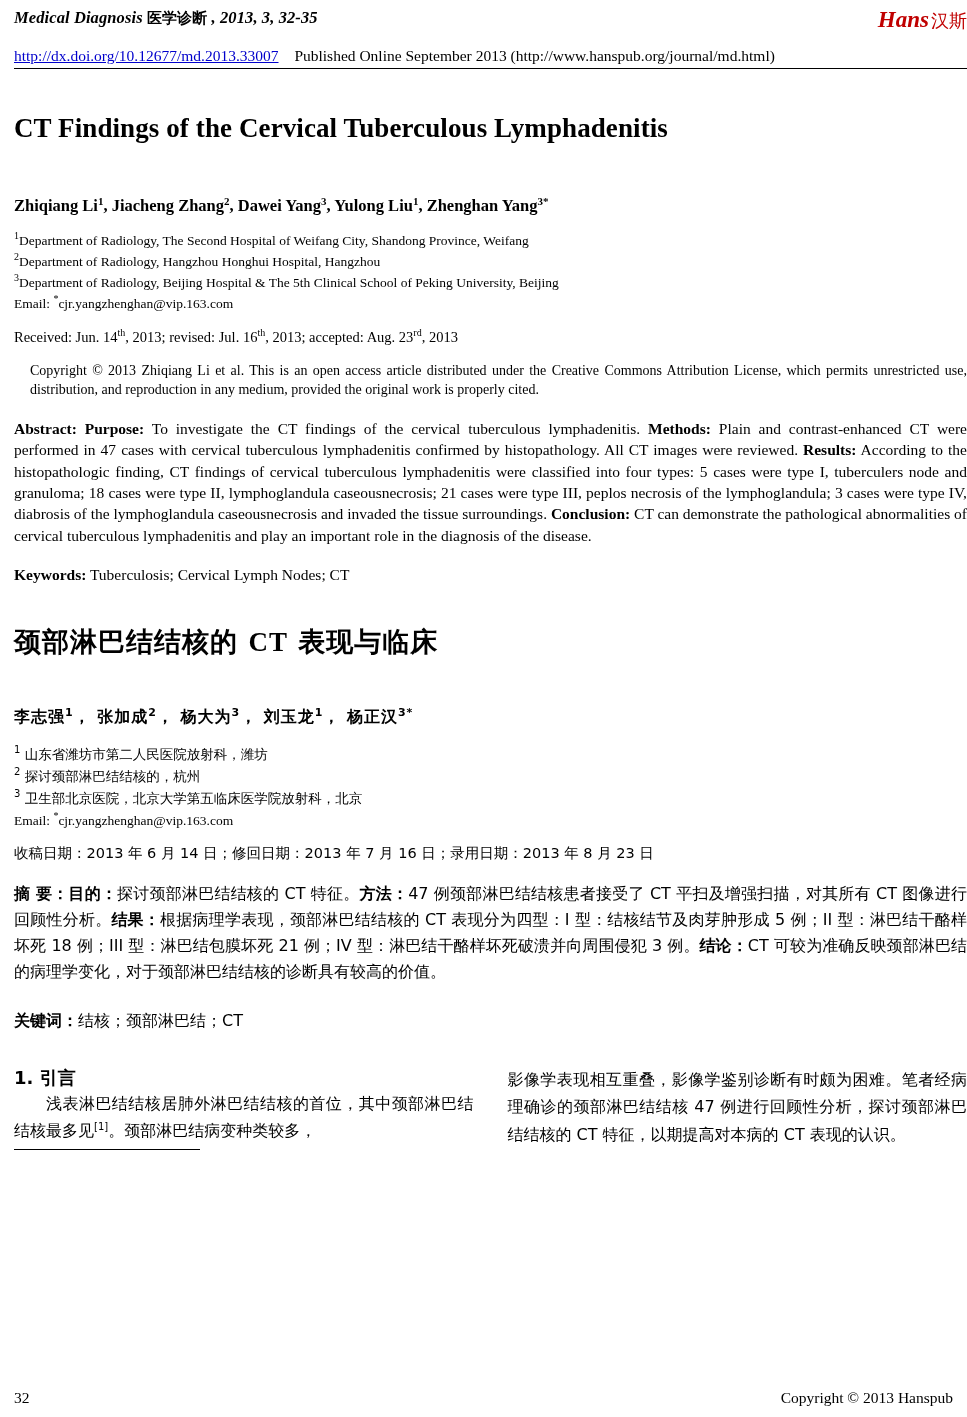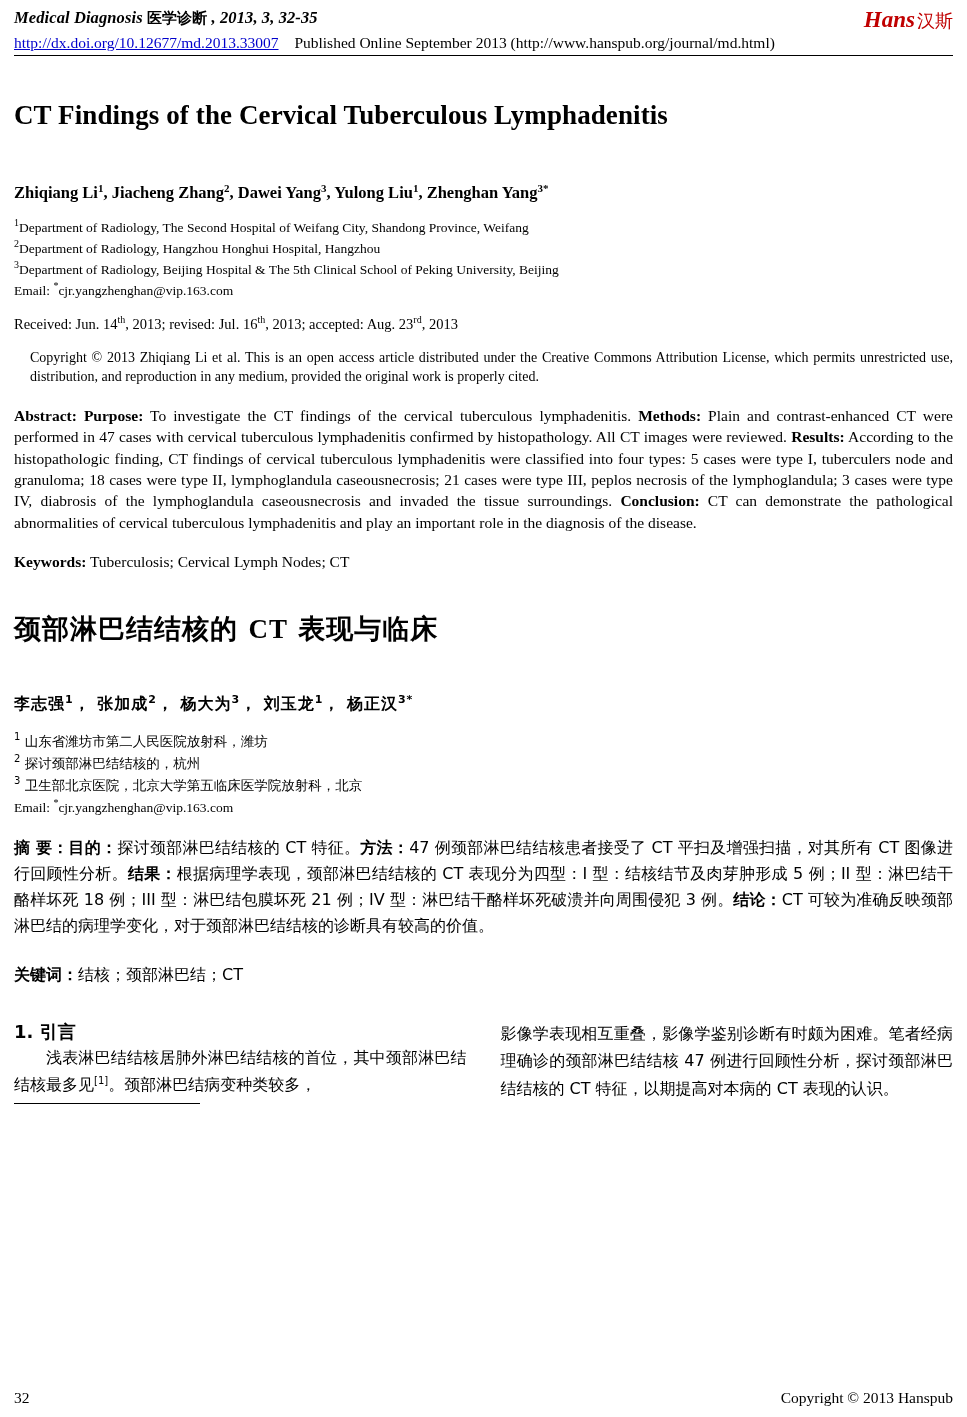--- a/index.html
+++ b/index.html
@@ -9,21 +9,21 @@
     background: #ffffff;
     font-family: "Liberation Serif", serif;
     color: #000000;
     -webkit-font-smoothing: antialiased;
   }
   .page {
     position: relative;
     width: 967px;
     min-height: 1417px;
     box-sizing: border-box;
-    padding: 8px 14px 0 14px;
+    padding: 8px 0 0 14px;
   }
 
   
   .hdr-row {
     display: flex;
     align-items: flex-start;
     justify-content: space-between;
   }
   .journal-line {
     font-style: italic;
@@ -51,21 +51,21 @@
     color: #c00000;
   }
   .brand .hanscn {
     font-family: "DejaVu Sans", sans-serif;
     font-weight: normal;
     font-size: 18px;
     color: #c00000;
     margin-left: 2px;
   }
   .doi-row {
-    margin-top: 3px;
+    margin-top: 16px;
     font-size: 15.5px;
   }
   .doi-link {
     color: #0000cc;
     text-decoration: underline;
   }
   .pub-note { margin-left: 12px; }
   .rule {
     border: none;
     border-top: 1px solid #000;
@@ -284,20 +284,21 @@
     <span><span>杨正汉</span><sup>3*</sup></span>
   </div>
 
   <div class="affil-cn">
     <div><sup>1</sup> <span>山东省潍坊市第二人民医院放射科，潍坊</span></div>
     <div><sup>2</sup> <span>探讨颈部淋巴结结核的，杭州</span></div>
     <div><sup>3</sup> <span>卫生部北京医院，北京大学第五临床医学院放射科，北京</span></div>
     <div class="email"><span>Email: </span><sup>*</sup><span>cjr.yangzhenghan@vip.163.com</span></div>
   </div>
 
+  <div class="dates-cn">收稿日期：2013 年 6 月 14 日；修回日期：2013 年 7 月 16 日；录用日期：2013 年 8 月 23 日</div>
 
   <div class="abstract-cn">
     <b>摘    要：</b><b>目的：</b><span>探讨颈部淋巴结结核的 CT 特征。</span><b>方法：</b><span>47 例颈部淋巴结结核患者接受了 CT 平扫及增强扫描，对其所有 CT 图像进行回顾性分析。</span><b>结果：</b><span>根据病理学表现，颈部淋巴结结核的 CT 表现分为四型：I 型：结核结节及肉芽肿形成 5 例；II 型：淋巴结干酪样坏死 18 例；III 型：淋巴结包膜坏死 21 例；IV 型：淋巴结干酪样坏死破溃并向周围侵犯 3 例。</span><b>结论：</b><span>CT 可较为准确反映颈部淋巴结的病理学变化，对于颈部淋巴结结核的诊断具有较高的价值。</span>
   </div>
 
   <div class="keywords-cn">
     <b>关键词：</b><span>结核；颈部淋巴结；CT</span>
   </div>
 
   <div class="body-cols">

